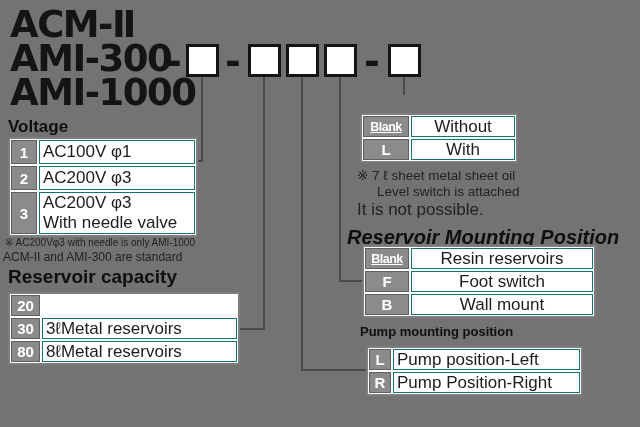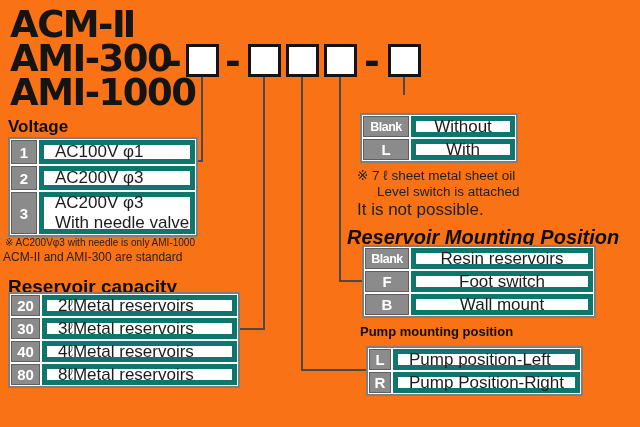--- a/index.html
+++ b/index.html
@@ -1,53 +1,53 @@
 <!DOCTYPE html>
 <html><head>
 <meta charset="utf-8">
 <style>
   html,body{margin:0;padding:0;background:#fff;}
   .canvas{
-    position:relative;width:640px;height:427px;background:#f97316;overflow:hidden;
+    position:relative;width:640px;height:427px;background:#737373;overflow:hidden;
     font-family:"Liberation Sans","DejaVu Sans",sans-serif;color:#1c1c1c;
   }
   
   .title-line{
     position:absolute;left:10px;font-weight:bold;font-size:37px;line-height:1;
     letter-spacing:-1.5px;color:#141414;white-space:nowrap;
     font-family:"DejaVu Sans","Liberation Sans",sans-serif;
   }
   .t1{top:6px;} .t2{top:40px;} .t3{top:74px;}
   
   .code-box{position:absolute;top:44px;width:27px;height:27px;border:3px solid #141414;background:#fff;}
   .b1{left:186px;} .b2{left:248px;} .b3{left:286px;} .b4{left:324px;} .b5{left:388px;}
   .code-sep{position:absolute;top:42px;font-size:38px;font-weight:bold;line-height:1;color:#141414;
     font-family:"DejaVu Sans","Liberation Sans",sans-serif;}
   .s1{left:166px;} .s2{left:225px;} .s3{left:364px;}
   
   .line{position:absolute;background:#4a4a4a;}
   
   .heading{position:absolute;font-weight:bold;color:#0f0f0f;white-space:nowrap;line-height:1.1;}
   .h-voltage{left:8px;top:118px;font-size:17px;}
-  .h-capacity{left:8px;top:277px;font-size:19px;}
+  .h-capacity{left:8px;top:267px;font-size:19px;}
   .h-oil{left:362px;top:97px;font-size:16px;}
   .h-rmp{left:347px;top:226px;font-size:20px;font-style:italic;}
   .h-pmp{left:360px;top:325px;font-size:13px;}
   
   .spec-table{position:absolute;border:2px solid #7e7e7e;background:#fff;padding:1px;
     display:flex;flex-direction:column;row-gap:2px;box-sizing:border-box;}
   .spec-row{display:flex;column-gap:2px;}
   .id-cell{background:#8b8b8b;color:#ffffff;font-weight:bold;display:flex;align-items:center;
     justify-content:center;border:1px solid #5f5f5f;box-sizing:border-box;flex:none;font-size:15px;}
-  .val-cell{background:#fff;border:5px solid #0f766e;color:#1c1c1c;display:flex;align-items:center;
+  .val-cell{background:#fff;border:1px solid #0f766e;color:#1c1c1c;display:flex;align-items:center;
     flex:1;font-size:17px;box-sizing:border-box;white-space:nowrap;text-align:center;}
-  .val-left{padding-left:11px;}
+  .val-left{padding-left:3px;}
   .val-center{justify-content:center;}
   .val-multiline{flex-direction:column;align-items:flex-start;justify-content:center;line-height:20px;}
-  .id-small{font-size:12.5px;letter-spacing:-0.5px;}
+  .id-small{font-size:12.5px;letter-spacing:-0.5px;text-decoration:underline;}
   .tbl-voltage{left:8px;top:137px;width:190px;}
   .tbl-voltage .spec-row{height:24px;} .tbl-voltage .row-tall{height:42px;}
   .tbl-voltage .id-cell{width:26px;}
   .tbl-capacity{left:8px;top:292px;width:232px;}
   .tbl-capacity .spec-row{height:21px;}
   .tbl-capacity .id-cell{width:29px;}
   .tbl-oil{left:360px;top:113px;width:158px;}
   .tbl-oil .spec-row{height:21px;}
   .tbl-oil .id-cell{width:46px;}
   .tbl-rmp{left:362px;top:245px;width:234px;}
@@ -110,29 +110,24 @@
       </div>
     </div>
   </div>
   <div class="note n-volt1">※ AC200Vφ3 with needle is only AMI-1000</div>
   <div class="note n-volt2">ACM-II and AMI-300 are standard</div>
 
   <div class="heading h-capacity">Reservoir capacity</div>
   <div class="spec-table tbl-capacity">
     <div class="spec-row">
       <div class="id-cell">20</div>
-      <div class="val-cell val-left">2ℓMetal reservoirs</div>
     </div>
     <div class="spec-row">
       <div class="id-cell">30</div>
       <div class="val-cell val-left">3ℓMetal reservoirs</div>
-    </div>
-    <div class="spec-row">
-      <div class="id-cell">40</div>
-      <div class="val-cell val-left">4ℓMetal reservoirs</div>
     </div>
     <div class="spec-row">
       <div class="id-cell">80</div>
       <div class="val-cell val-left">8ℓMetal reservoirs</div>
     </div>
   </div>
 
   <div class="spec-table tbl-oil">
     <div class="spec-row">
       <div class="id-cell id-small">Blank</div>

